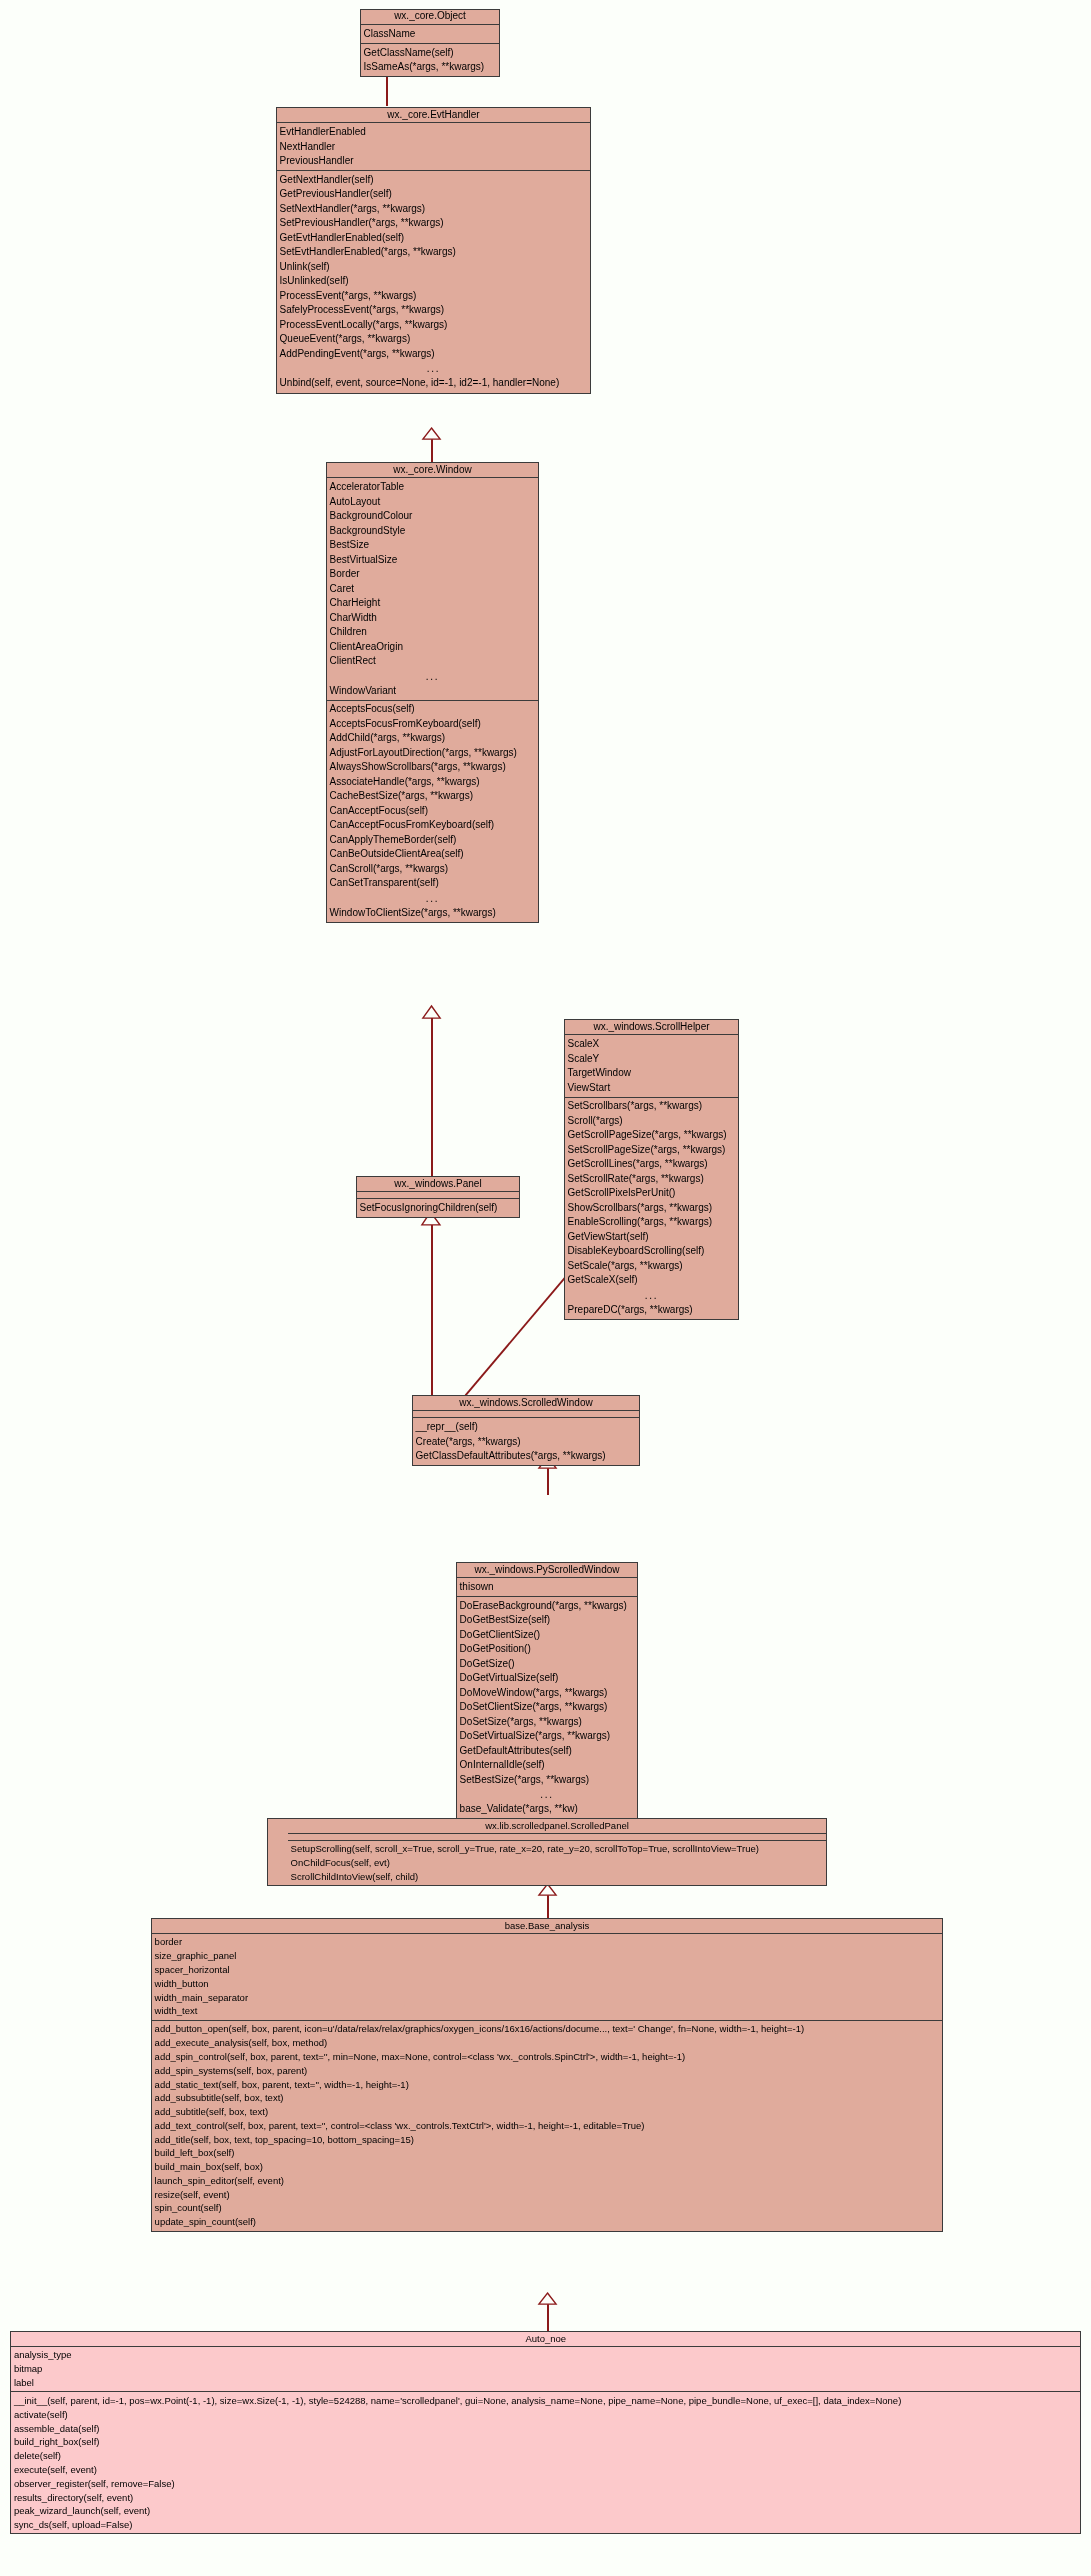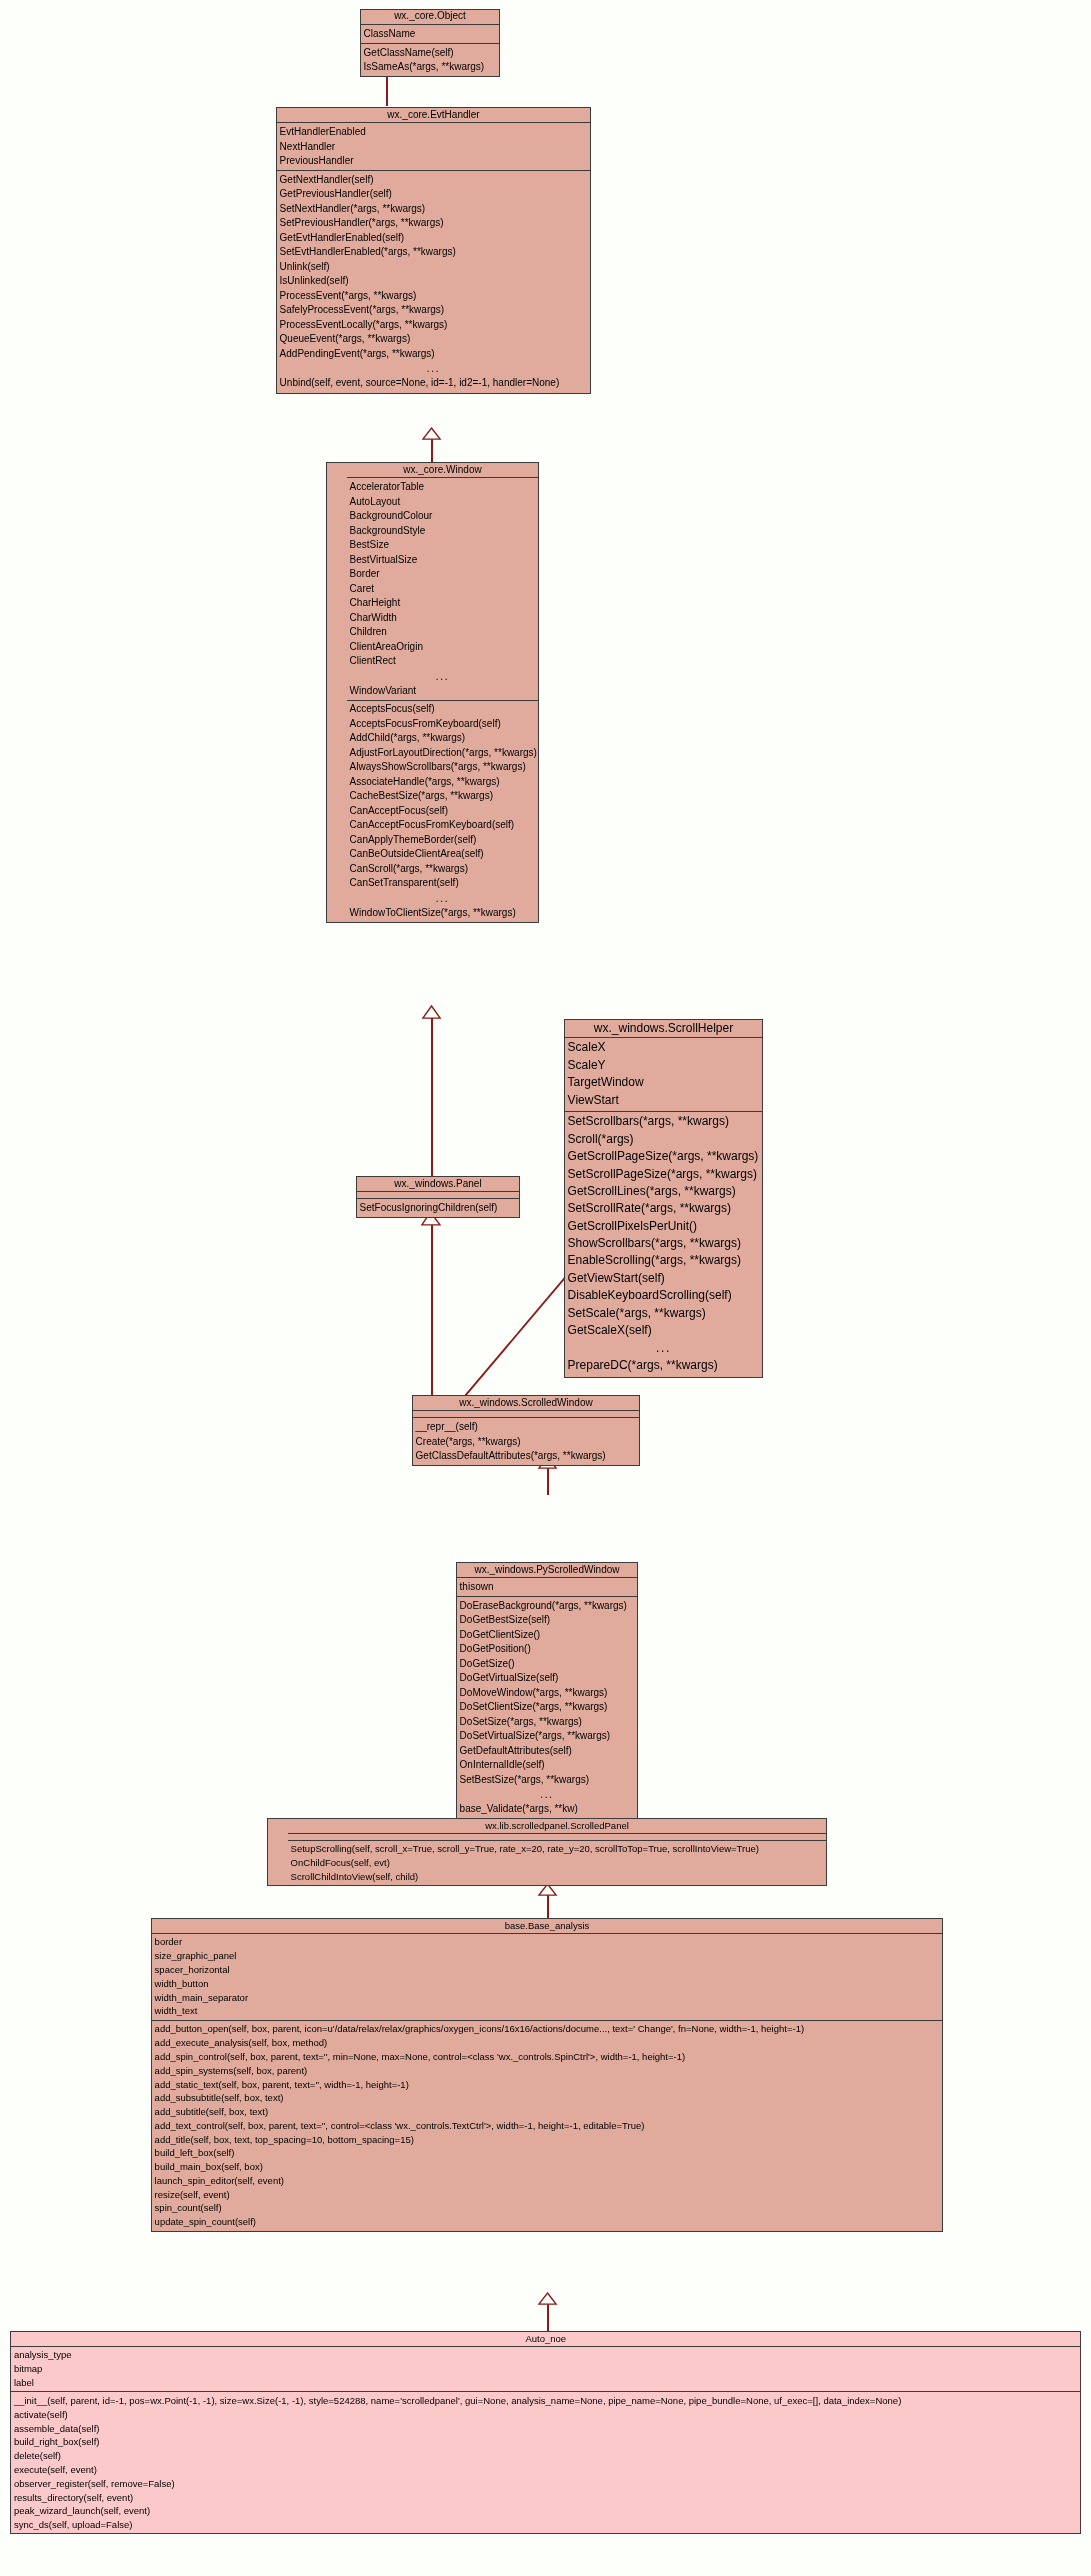--- a/index.html
+++ b/index.html
@@ -139,21 +139,21 @@
       <div class="row">ProcessEvent(*args, **kwargs)</div>
       <div class="row">SafelyProcessEvent(*args, **kwargs)</div>
       <div class="row">ProcessEventLocally(*args, **kwargs)</div>
       <div class="row">QueueEvent(*args, **kwargs)</div>
       <div class="row">AddPendingEvent(*args, **kwargs)</div>
       <div class="row ellipsis">...</div>
       <div class="row">Unbind(self, event, source=None, id=-1, id2=-1, handler=None)</div>
     </div>
   </div>
 
-  <div class="uml" style="left:326px;top:462px;width:213px;font-size:10px;padding-left:20px;">
+  <div class="uml" style="left:326px;top:462px;width:213px;font-size:10px;">
     <div class="title">wx._core.Window</div>
     <div class="attrs">
       <div class="row">AcceleratorTable</div>
       <div class="row">AutoLayout</div>
       <div class="row">BackgroundColour</div>
       <div class="row">BackgroundStyle</div>
       <div class="row">BestSize</div>
       <div class="row">BestVirtualSize</div>
       <div class="row">Border</div>
       <div class="row">Caret</div>
@@ -177,21 +177,21 @@
       <div class="row">CanAcceptFocusFromKeyboard(self)</div>
       <div class="row">CanApplyThemeBorder(self)</div>
       <div class="row">CanBeOutsideClientArea(self)</div>
       <div class="row">CanScroll(*args, **kwargs)</div>
       <div class="row">CanSetTransparent(self)</div>
       <div class="row ellipsis">...</div>
       <div class="row">WindowToClientSize(*args, **kwargs)</div>
     </div>
   </div>
 
-  <div class="uml" style="left:564px;top:1019px;width:199px;font-size:12px;">
+  <div class="uml" style="left:564px;top:1019px;width:175px;font-size:10px;">
     <div class="title">wx._windows.ScrollHelper</div>
     <div class="attrs">
       <div class="row">ScaleX</div>
       <div class="row">ScaleY</div>
       <div class="row">TargetWindow</div>
       <div class="row">ViewStart</div>
     </div>
     <div class="ops">
       <div class="row">SetScrollbars(*args, **kwargs)</div>
       <div class="row">Scroll(*args)</div>

